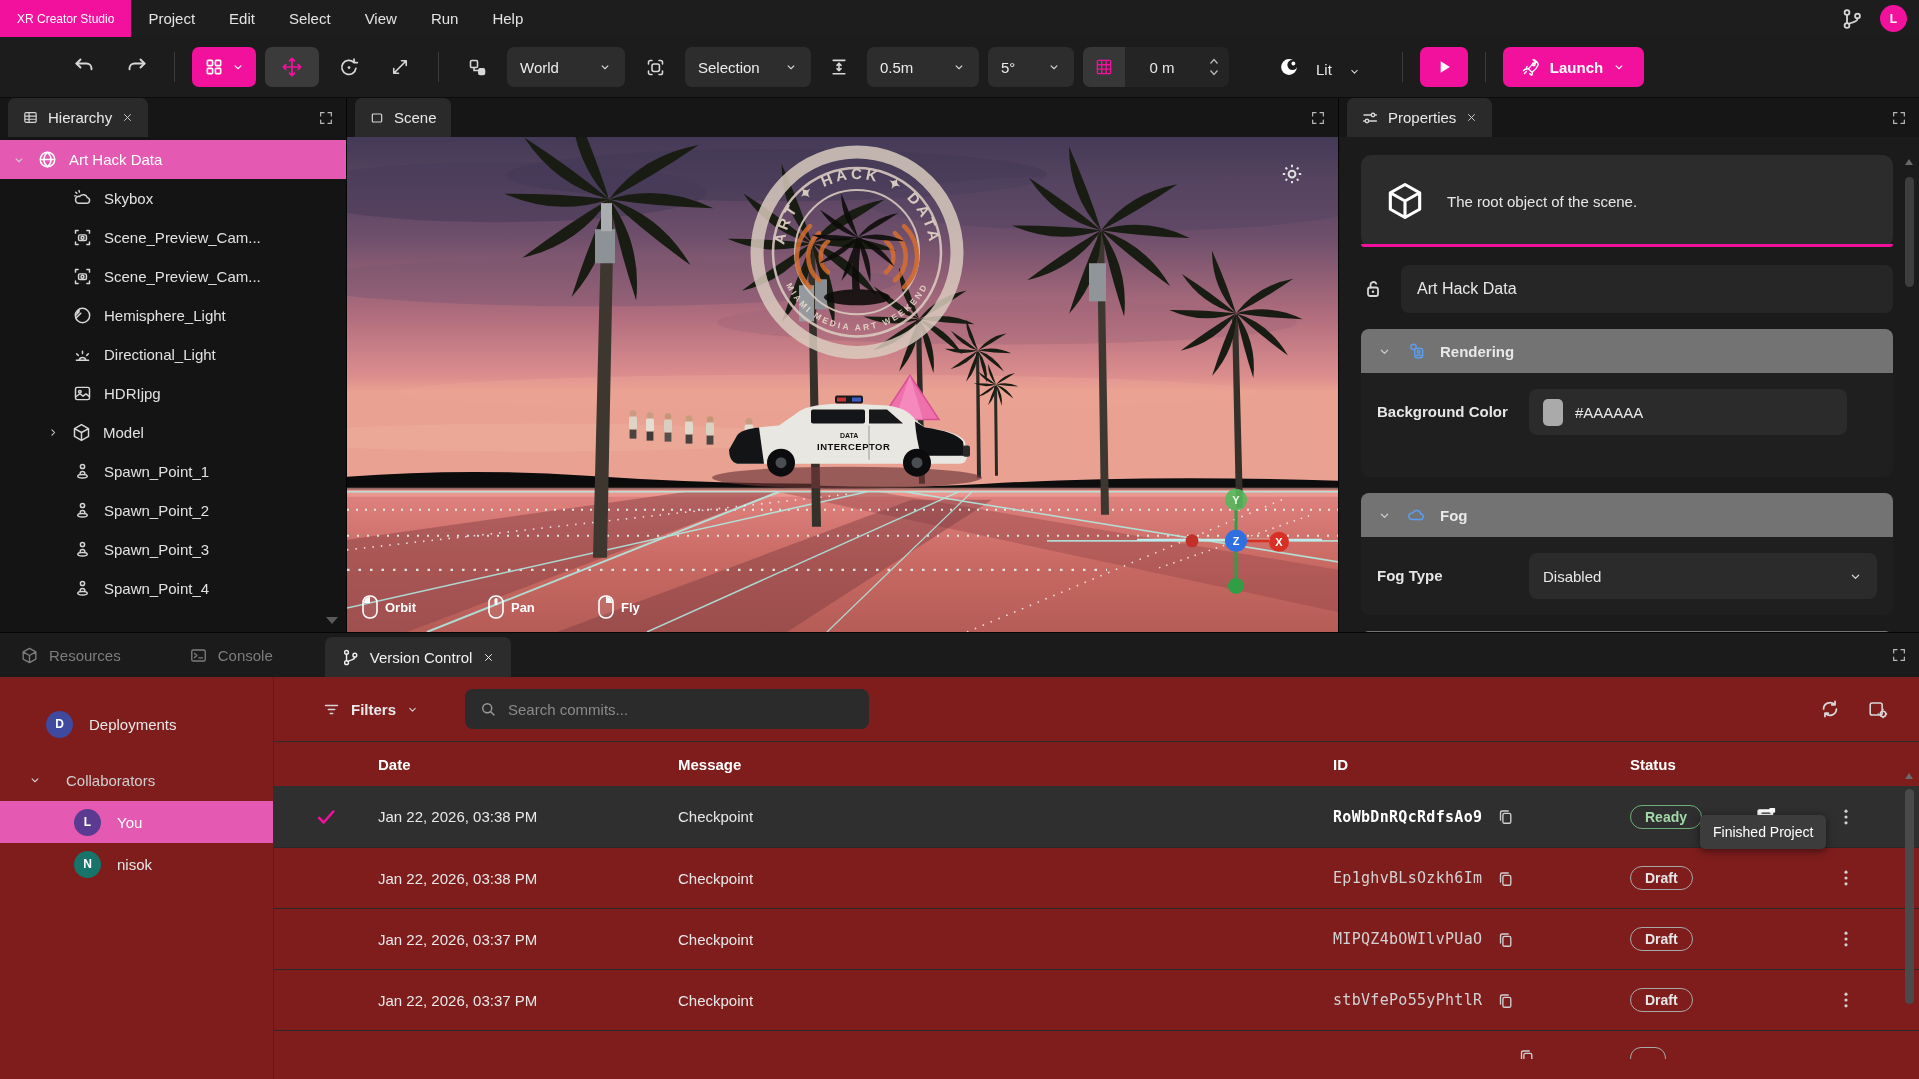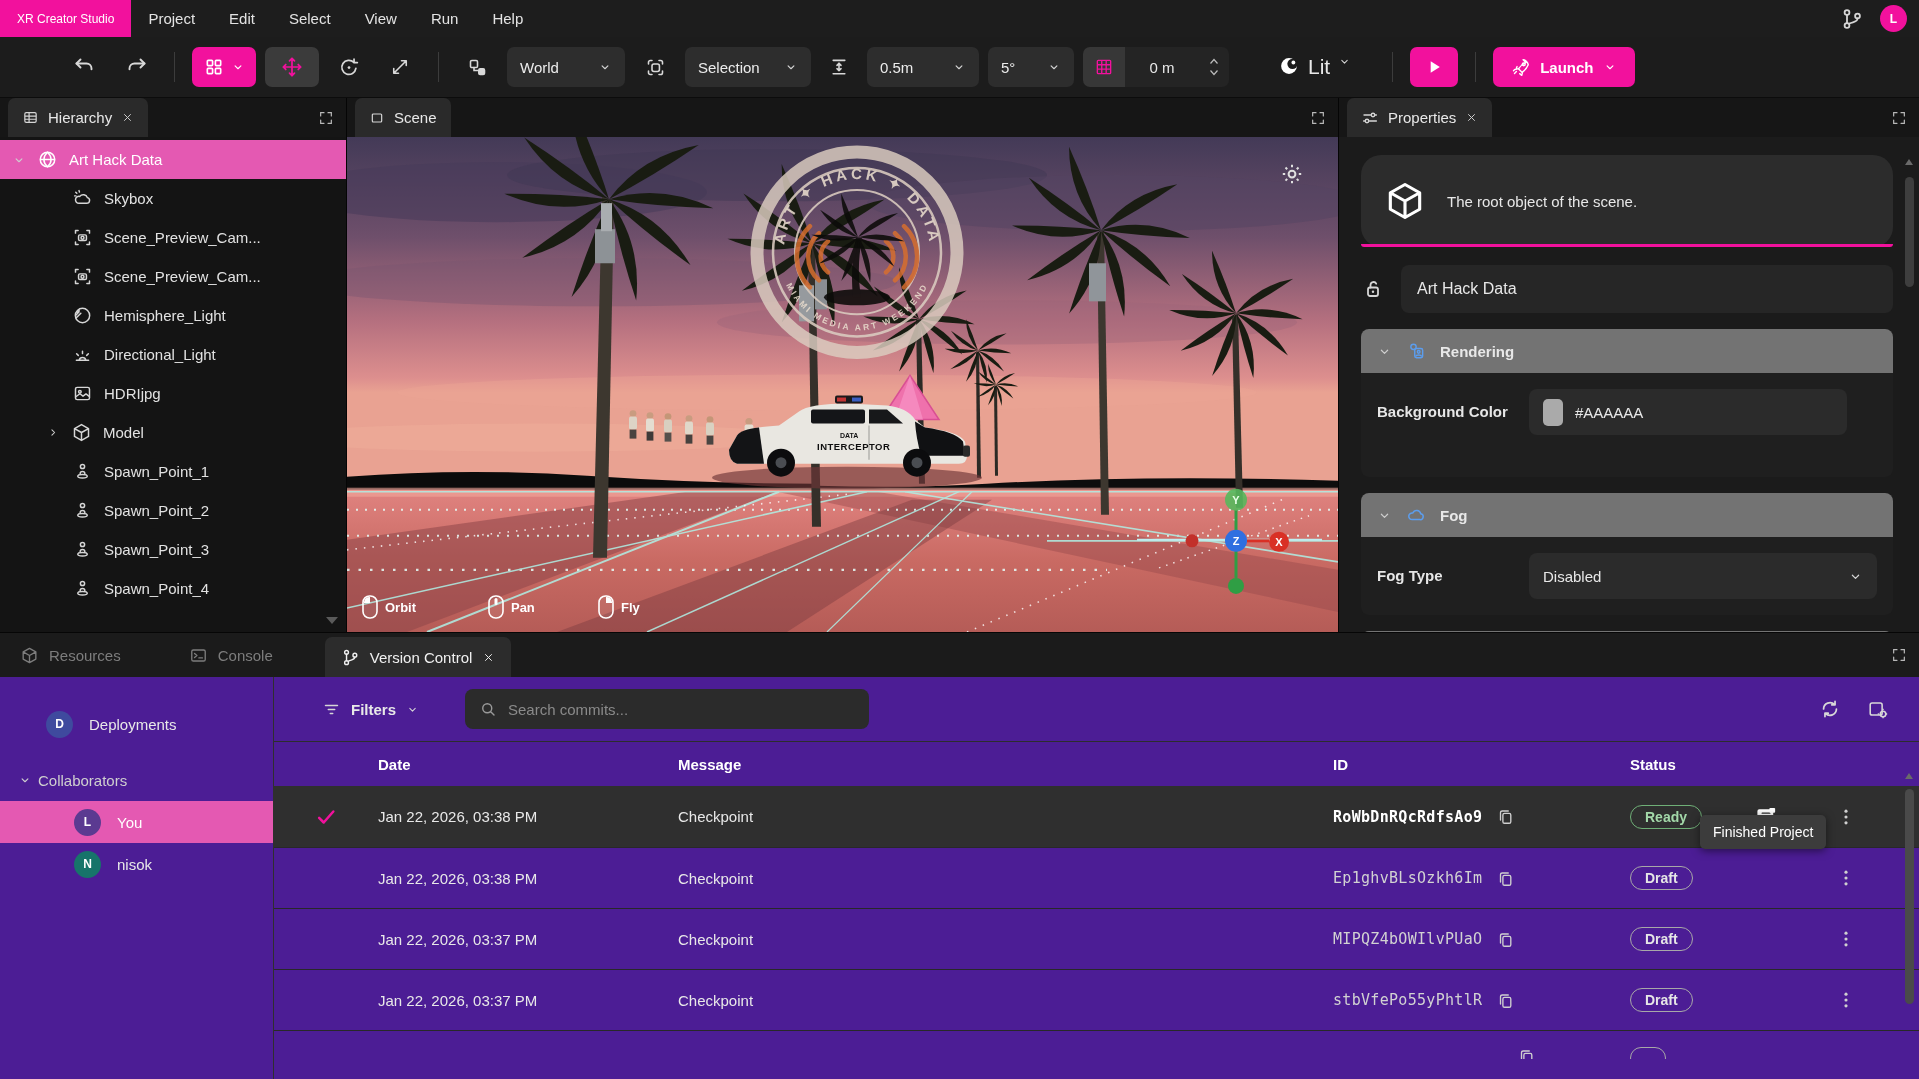--- a/index.html
+++ b/index.html
@@ -22,21 +22,21 @@
   .toolbar{position:absolute;left:0;top:37px;width:1919px;height:61px;background:#1c1c1c;display:flex;align-items:center;gap:9px;padding-left:64px;border-bottom:1px solid #0c0c0c}
   .tbtn{height:40px;min-width:42px;display:flex;align-items:center;justify-content:center;gap:7px;border-radius:7px;color:#d8d8d8}
   .tbtn.pink{background:var(--pink);color:#fff;min-width:64px}
   .tbtn.active{background:#3b3b3b;color:var(--pink)}
   .vsep{width:1px;height:30px;background:#3c3c3c;margin:0 8px}
   .dd{height:40px;background:var(--ctl);border-radius:7px;display:flex;align-items:center;justify-content:space-between;padding:0 13px;gap:20px;font-size:15px;color:#ececec}
   .stepgrp{height:40px;border-radius:7px;overflow:hidden;display:flex;align-items:stretch}
   .stepgrp .gtile{width:42px;background:#373737;display:flex;align-items:center;justify-content:center;color:var(--pink)}
   .stepgrp .gval{width:74px;background:#242424;display:flex;align-items:center;justify-content:center;font-size:15px}
   .stepgrp .gstep{width:30px;background:#242424;display:flex;flex-direction:column;align-items:center;justify-content:center;gap:2px;color:#bbb}
-  .litgrp{display:flex;align-items:flex-start;gap:8px;font-size:21px;padding:0 10px}
+  .litgrp{display:flex;align-items:flex-end;gap:16px;font-size:15px;padding:0 10px}
   .launch{height:40px;background:var(--pink);border-radius:7px;display:flex;align-items:center;gap:9px;padding:0 18px;color:#fff;font-size:15px;font-weight:bold}
   
   .main{position:absolute;left:0;top:98px;width:1919px;height:534px;display:flex}
   .tabsbar{height:39px;display:flex;align-items:stretch;background:#161616}
   .tab{display:flex;align-items:center;gap:9px;padding:0 14px;font-size:15px;background:var(--tab);border-radius:7px 7px 0 0;margin-left:8px}
   .tab .x{color:#cfcfcf}
   .expand{margin-left:auto;margin-right:12px;display:flex;align-items:center;color:#b9b9b9}
   
   .hier{width:347px;background:#fca5a5;display:flex;flex-direction:column;border-right:1px solid #050505}
   .tree{flex:1;position:relative;overflow:hidden;background:#141414;padding-top:3px}
@@ -46,46 +46,46 @@
   .trow .chev{width:14px;color:#cfcfcf}
   .trow.haschild{padding-left:46px}
   .scrollhint{position:absolute;right:8px;bottom:8px;width:0;height:0;border-left:6px solid transparent;border-right:6px solid transparent;border-top:7px solid #5a5a5a}
   
   .viewport{flex:1;background:#101010;display:flex;flex-direction:column;min-width:0}
   .canvas{flex:1;position:relative;background:#0c0c0c}
   .canvas>svg{position:absolute;inset:0;width:100%;height:100%}
   
   .props{width:581px;background:#191919;display:flex;flex-direction:column;border-left:1px solid #050505}
   .pbody{flex:1;position:relative;overflow:hidden;padding:18px 26px 0 22px;background:#1b1b1b}
-  .pcard{position:relative;background:var(--card);border-radius:20px;padding:24px 22px;display:flex;align-items:center;gap:20px;font-size:15px}
+  .pcard{position:relative;background:var(--card);border-radius:10px;padding:24px 22px;display:flex;align-items:center;gap:20px;font-size:15px}
   .pcard:after{content:"";position:absolute;left:0;right:0;bottom:0;height:3px;background:var(--pink);border-radius:0 0 10px 10px}
   .namerow{margin-top:18px;display:flex;align-items:center;gap:16px}
   .nameval{flex:1;background:#262626;border-radius:8px;height:48px;display:flex;align-items:center;padding:0 16px;font-size:16px}
   .sect{margin-top:16px}
   .sect-h{background:#737373;border-radius:8px 8px 0 0;height:44px;display:flex;align-items:center;gap:14px;padding:0 16px;font-size:15px;font-weight:bold}
   .sect-h .chev{color:#cfcfcf}
   .sect-h .bico{color:var(--blue)}
   .sect-b{background:#1f1f1f;border-radius:0 0 8px 8px;padding:16px}
   .prow{display:flex;align-items:center;gap:12px}
   .plabel{width:140px;font-size:15px;font-weight:bold;color:#e6e6e6;line-height:1.45}
   .pctl{flex:1;background:#2b2b2b;border-radius:8px;height:46px;display:flex;align-items:center;gap:12px;padding:0 14px;font-size:15px}
   .swatch{width:20px;height:27px;border-radius:5px}
   .pctl.between{justify-content:space-between}
   .pscroll{position:absolute;right:5px;top:40px;width:9px;height:110px;background:#3e3e3e;border-radius:5px}
   .pscroll-up{position:absolute;right:6px;top:22px;width:0;height:0;border-left:4px solid transparent;border-right:4px solid transparent;border-bottom:6px solid #6a6a6a}
   
-  .bottom{position:absolute;left:0;top:632px;width:1919px;height:447px;background:#4c1d95;display:flex;flex-direction:column;border-top:1px solid #060606}
+  .bottom{position:absolute;left:0;top:632px;width:1919px;height:447px;background:#7f1d1d;display:flex;flex-direction:column;border-top:1px solid #060606}
   .btabs{height:44px;display:flex;align-items:center;background:#1b1b1b;padding-left:4px}
   .btab{display:flex;align-items:center;gap:10px;padding:0 16px;height:44px;font-size:15px;color:#7d7d7d}
   .btab.active{background:#2c2c2c;color:#f0f0f0;border-radius:7px 7px 0 0;height:40px;margin-top:4px}
   .bcontent{flex:1;display:flex;min-height:0}
   .bside{width:274px;border-right:1px solid #2f2f2f;padding-top:26px}
   .srow{height:42px;display:flex;align-items:center;gap:16px;font-size:15px}
   .srow.dep{padding-left:46px;margin-bottom:14px}
-  .srow.collab{padding-left:18px;gap:6px;color:#cfcfcf}
+  .srow.collab{padding-left:28px;gap:24px;color:#cfcfcf}
   .srow.user{padding-left:74px}
   .srow.user.sel{background:var(--pink-sel);color:#fff}
   .commits{flex:1;position:relative;min-width:0}
   .ctrls{height:64px;display:flex;align-items:center;padding-left:48px;gap:46px}
   .filters{display:flex;align-items:center;gap:10px;font-size:15px;font-weight:bold}
   .searchbox{width:404px;height:40px;background:#2b2b2b;border-radius:8px;display:flex;align-items:center;gap:11px;padding:0 14px}
   .searchbox input{flex:1;background:transparent;border:none;outline:none;color:#ddd;font-size:15px;font-family:"Liberation Sans",sans-serif}
   .searchbox input::placeholder{color:#8a8a8a}
   .ctrl-right{margin-left:auto;display:flex;align-items:center;gap:26px;padding-right:30px;color:#d8d8d8}
   .hr{height:1px;background:#2d2d2d}

